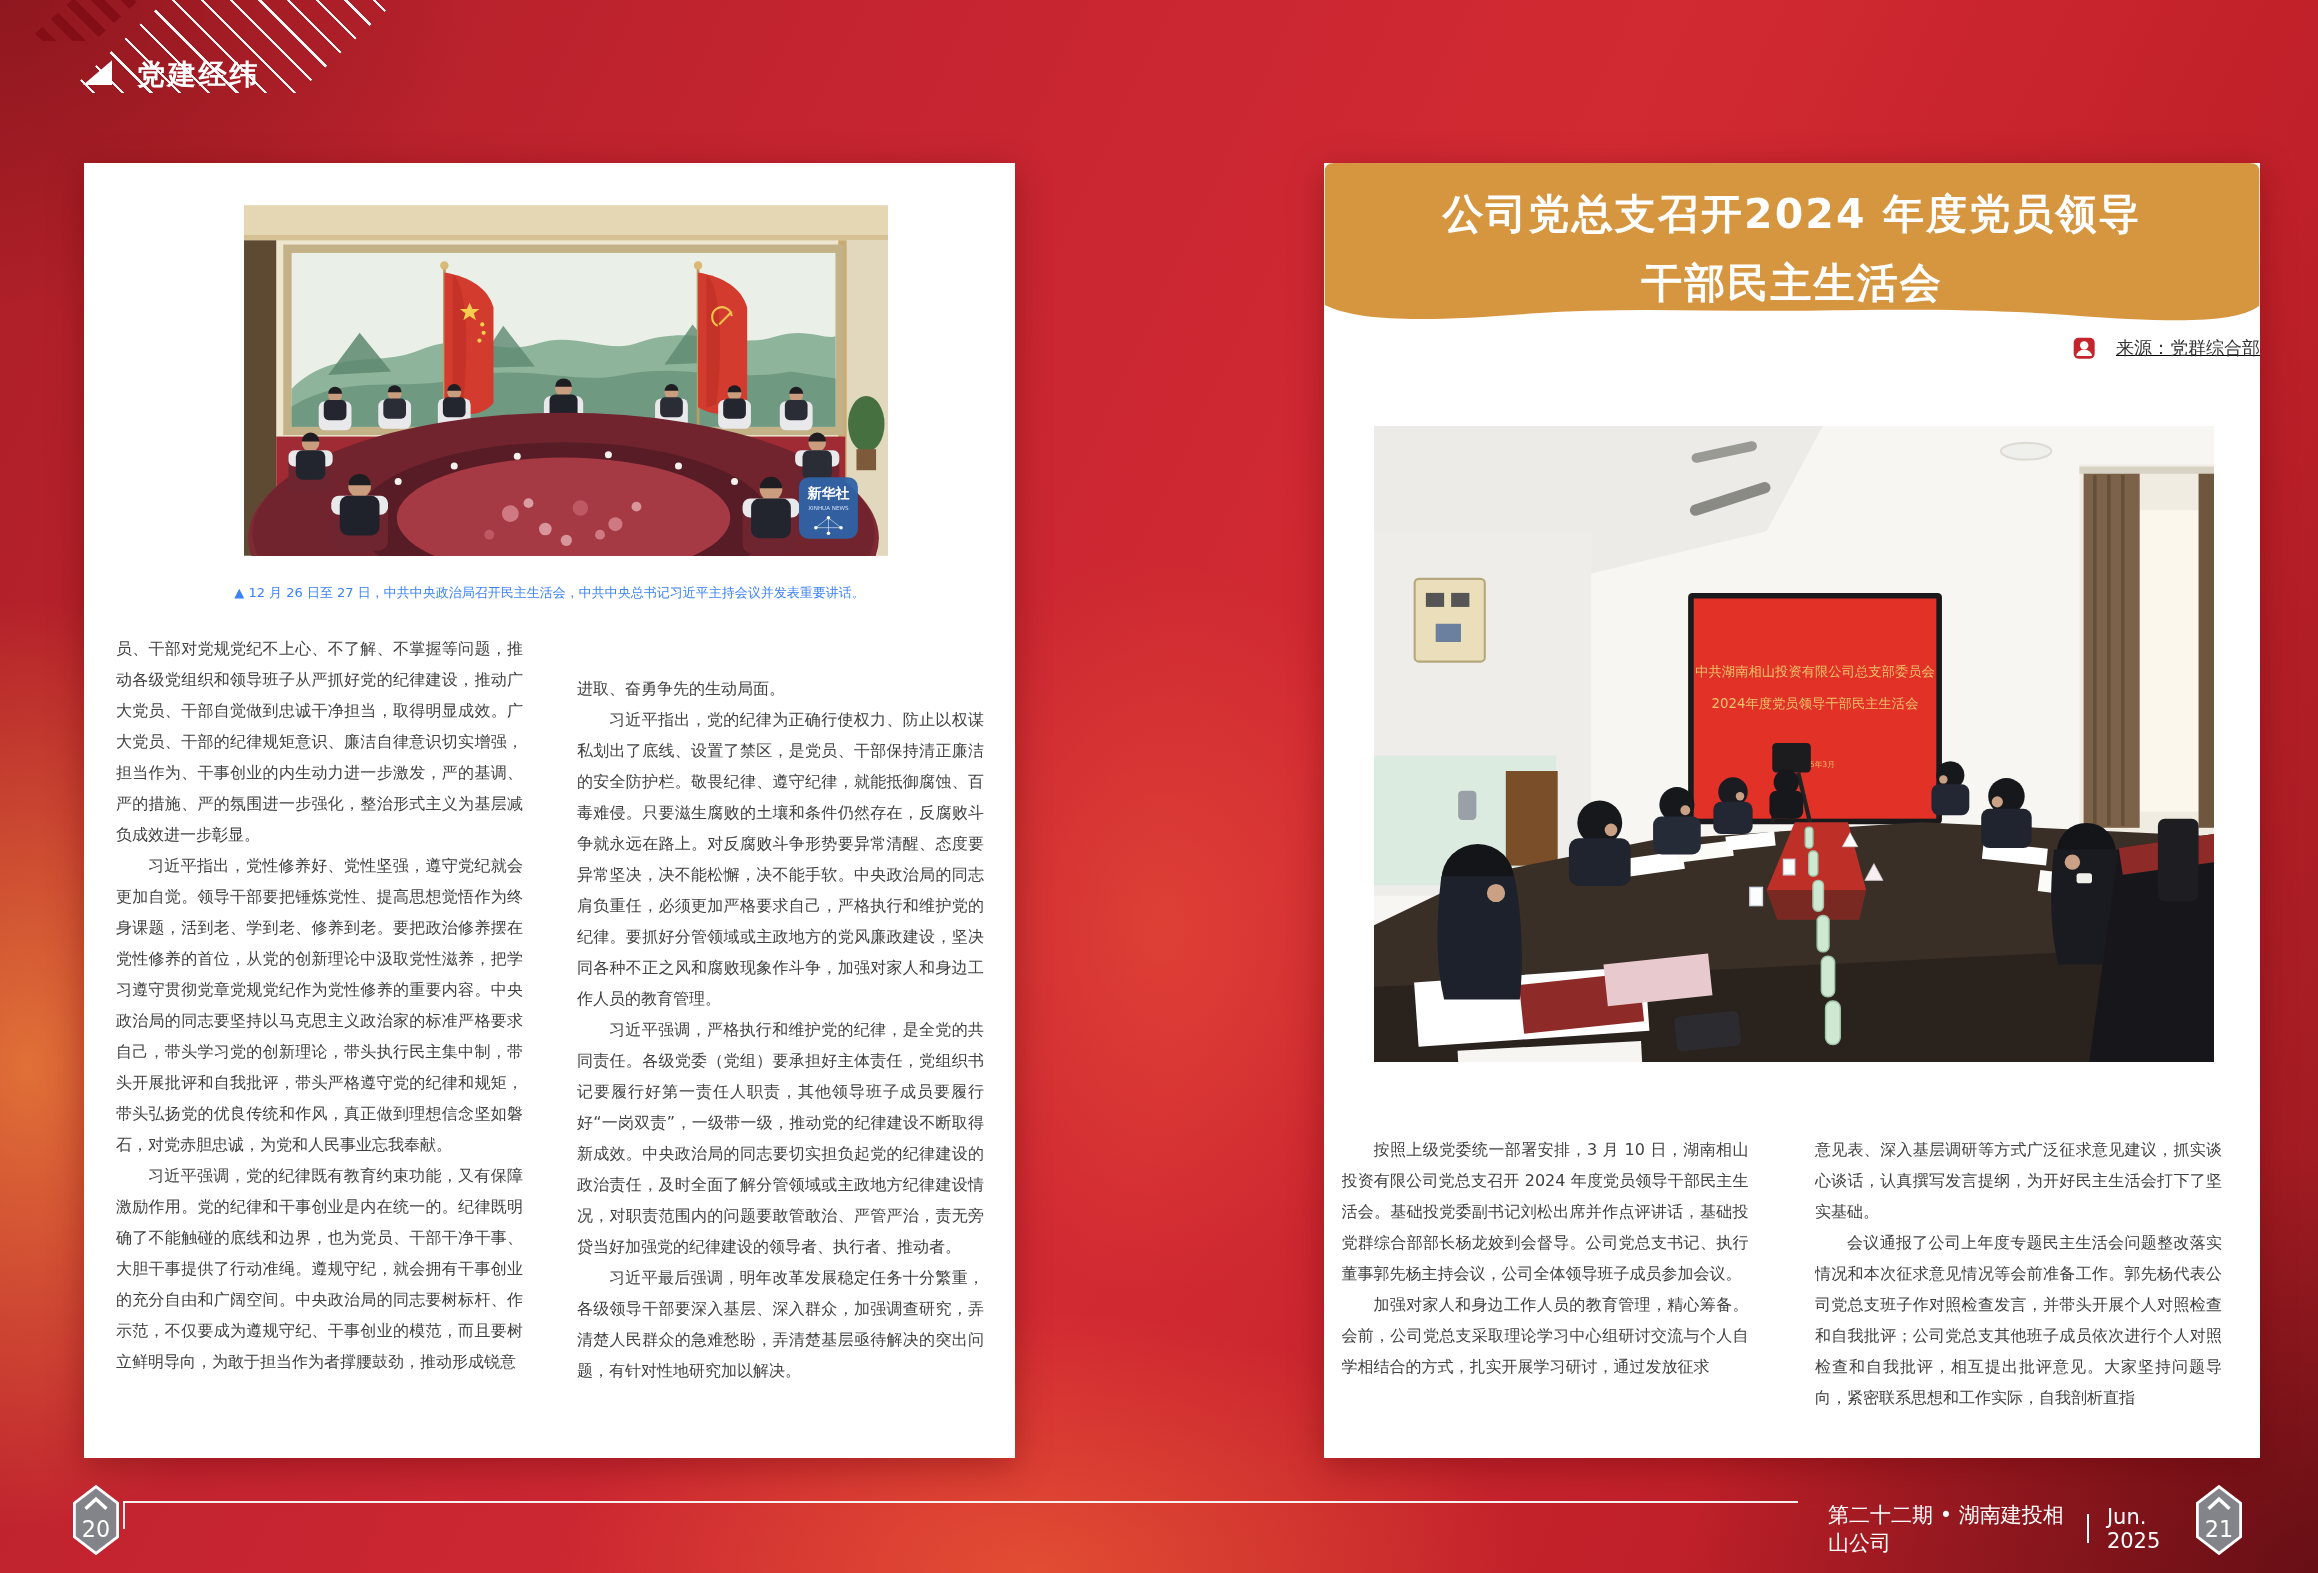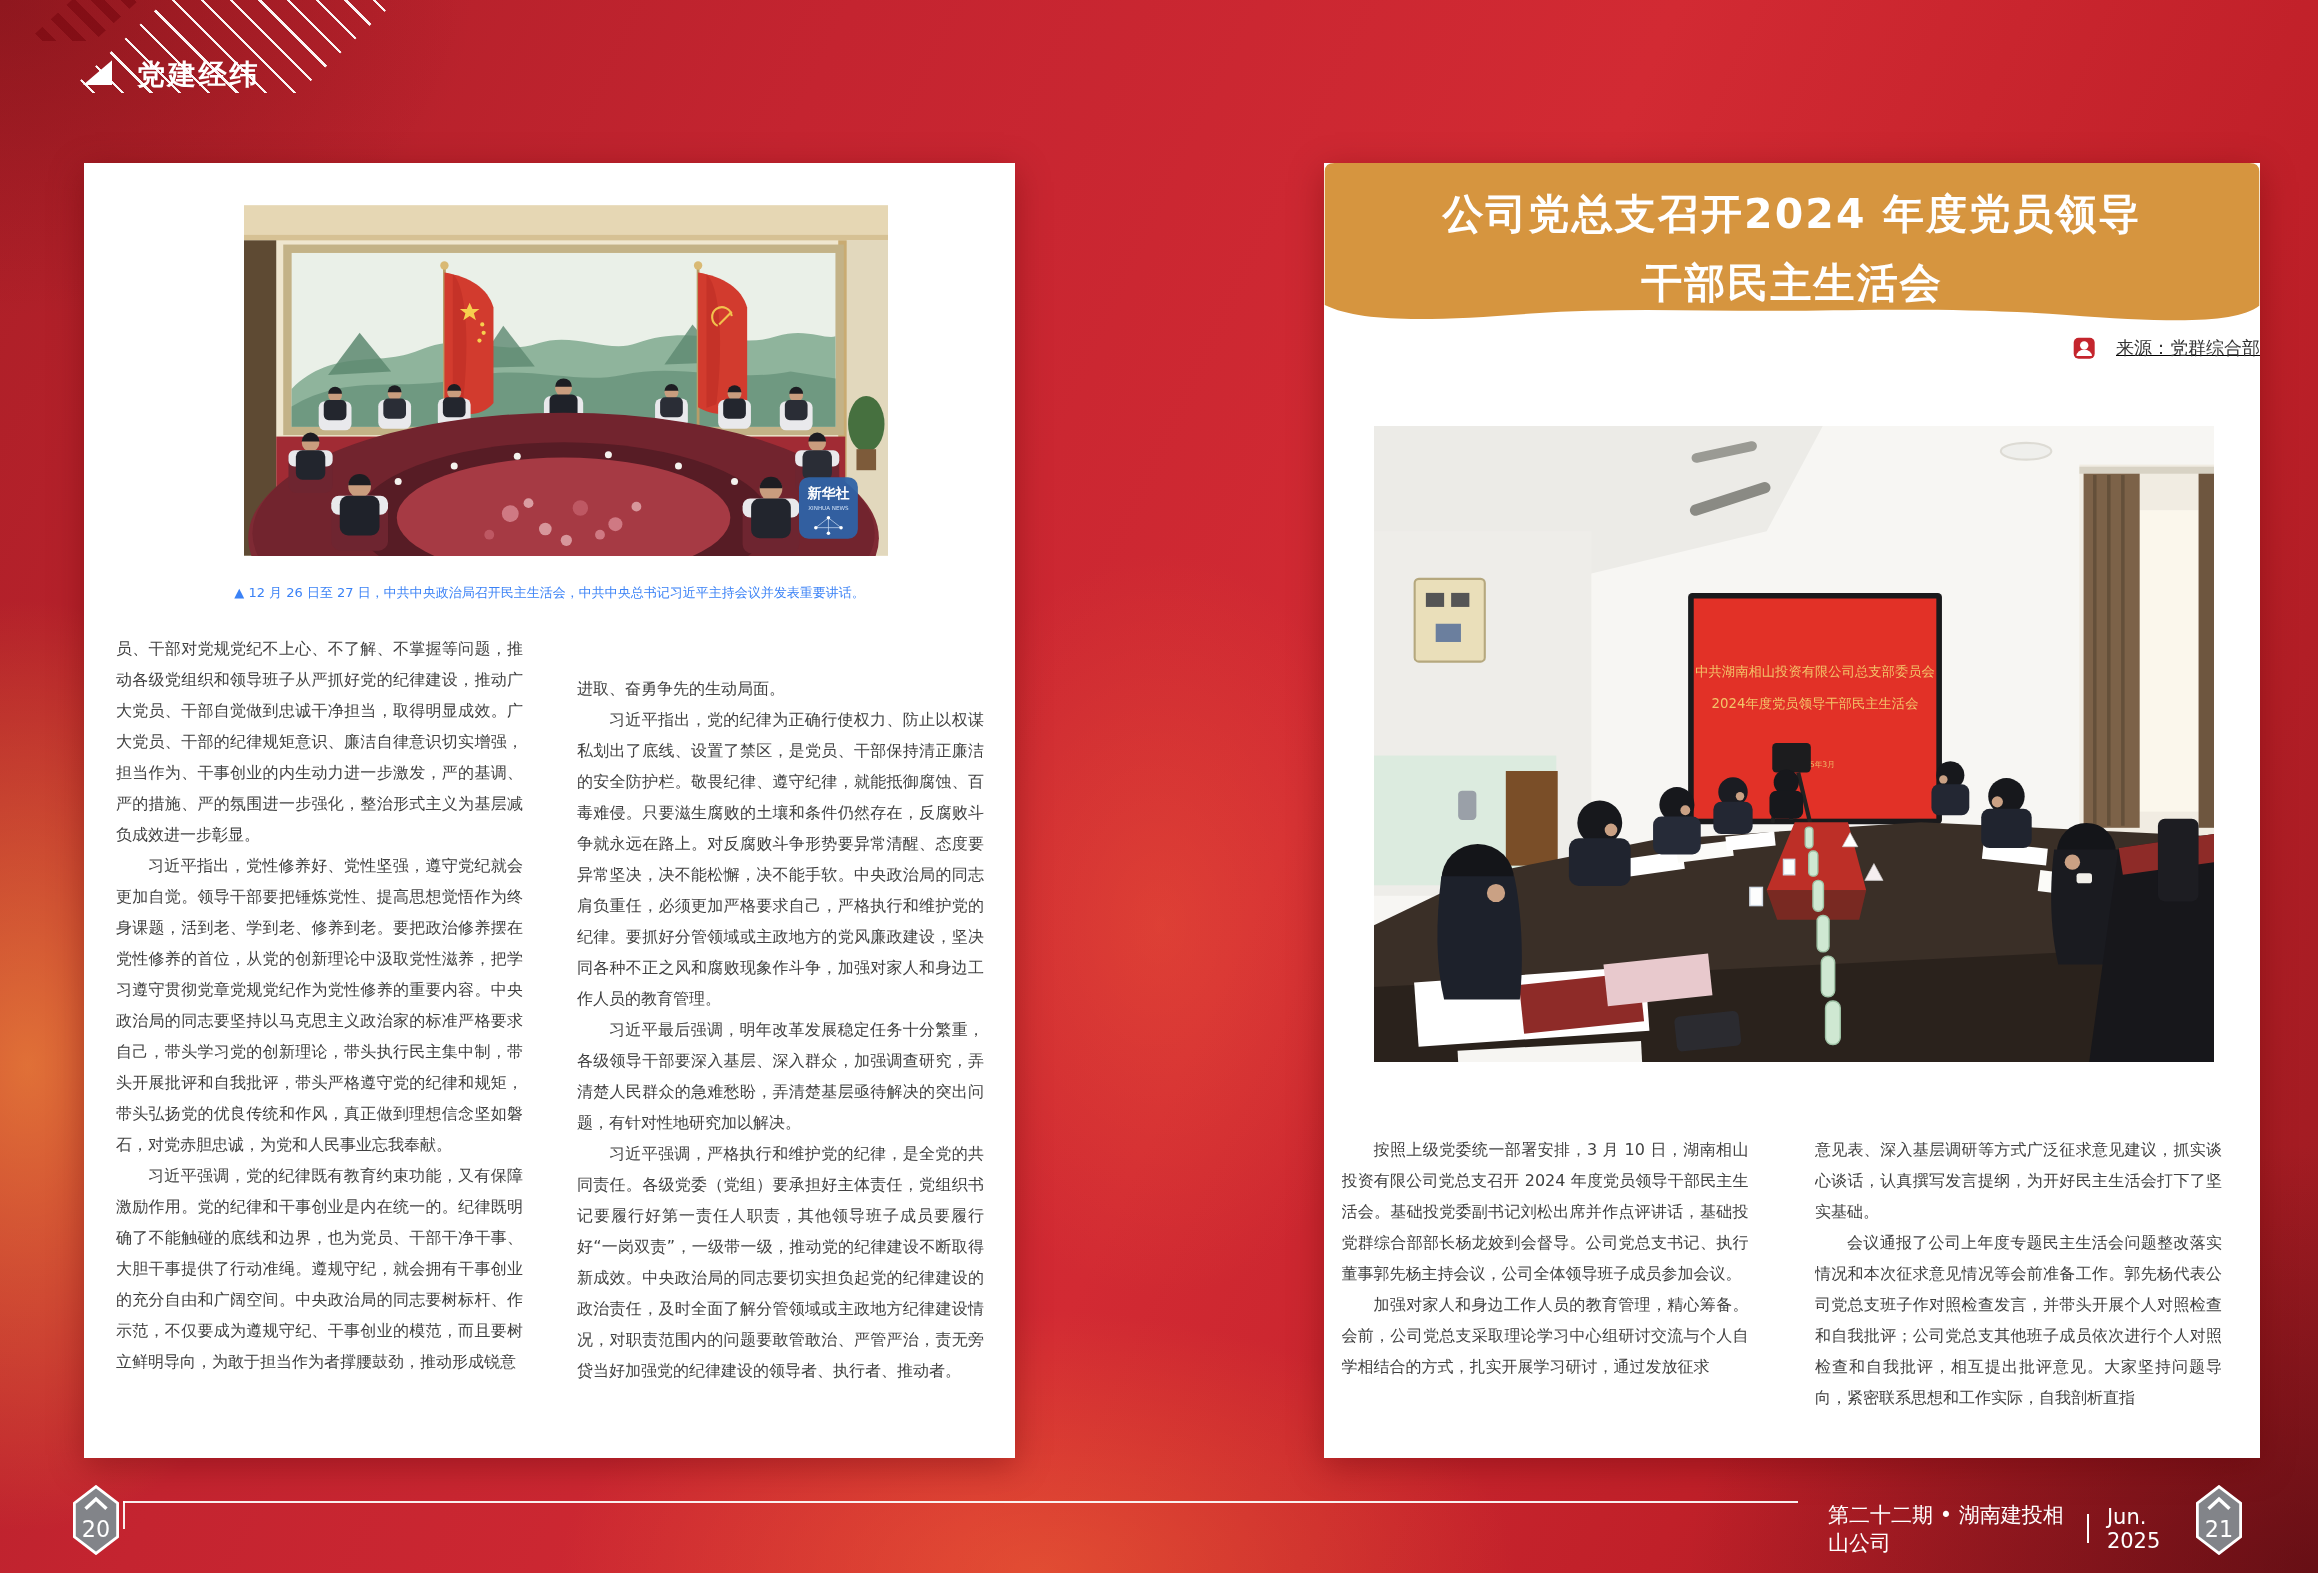--- a/index.html
+++ b/index.html
@@ -230,22 +230,22 @@
     <div class="caption">▲ 12 月 26 日至 27 日，中共中央政治局召开民主生活会，中共中央总书记习近平主持会议并发表重要讲话。</div>
 
     <div class="textcol" id="lp-col1">
         <p class="noindent">员、干部对党规党纪不上心、不了解、不掌握等问题，推动各级党组织和领导班子从严抓好党的纪律建设，推动广大党员、干部自觉做到忠诚干净担当，取得明显成效。广大党员、干部的纪律规矩意识、廉洁自律意识切实增强，担当作为、干事创业的内生动力进一步激发，严的基调、严的措施、严的氛围进一步强化，整治形式主义为基层减负成效进一步彰显。</p>
         <p>习近平指出，党性修养好、党性坚强，遵守党纪就会更加自觉。领导干部要把锤炼党性、提高思想觉悟作为终身课题，活到老、学到老、修养到老。要把政治修养摆在党性修养的首位，从党的创新理论中汲取党性滋养，把学习遵守贯彻党章党规党纪作为党性修养的重要内容。中央政治局的同志要坚持以马克思主义政治家的标准严格要求自己，带头学习党的创新理论，带头执行民主集中制，带头开展批评和自我批评，带头严格遵守党的纪律和规矩，带头弘扬党的优良传统和作风，真正做到理想信念坚如磐石，对党赤胆忠诚，为党和人民事业忘我奉献。</p>
         <p>习近平强调，党的纪律既有教育约束功能，又有保障激励作用。党的纪律和干事创业是内在统一的。纪律既明确了不能触碰的底线和边界，也为党员、干部干净干事、大胆干事提供了行动准绳。遵规守纪，就会拥有干事创业的充分自由和广阔空间。中央政治局的同志要树标杆、作示范，不仅要成为遵规守纪、干事创业的模范，而且要树立鲜明导向，为敢于担当作为者撑腰鼓劲，推动形成锐意</p>
       </div>
     <div class="textcol" id="lp-col2">
         <p class="noindent">进取、奋勇争先的生动局面。</p>
         <p>习近平指出，党的纪律为正确行使权力、防止以权谋私划出了底线、设置了禁区，是党员、干部保持清正廉洁的安全防护栏。敬畏纪律、遵守纪律，就能抵御腐蚀、百毒难侵。只要滋生腐败的土壤和条件仍然存在，反腐败斗争就永远在路上。对反腐败斗争形势要异常清醒、态度要异常坚决，决不能松懈，决不能手软。中央政治局的同志肩负重任，必须更加严格要求自己，严格执行和维护党的纪律。要抓好分管领域或主政地方的党风廉政建设，坚决同各种不正之风和腐败现象作斗争，加强对家人和身边工作人员的教育管理。</p>
+        <p>习近平强调，严格执行和维护党的纪律，是全党的共同责任。各级党委（党组）要承担好主体责任，党组织书记要履行好第一责任人职责，其他领导班子成员要履行好“一岗双责”，一级带一级，推动党的纪律建设不断取得新成效。中央政治局的同志要切实担负起党的纪律建设的政治责任，及时全面了解分管领域或主政地方纪律建设情况，对职责范围内的问题要敢管敢治、严管严治，责无旁贷当好加强党的纪律建设的领导者、执行者、推动者。</p>
         <p>习近平最后强调，明年改革发展稳定任务十分繁重，各级领导干部要深入基层、深入群众，加强调查研究，弄清楚人民群众的急难愁盼，弄清楚基层亟待解决的突出问题，有针对性地研究加以解决。</p>
-        <p>习近平强调，严格执行和维护党的纪律，是全党的共同责任。各级党委（党组）要承担好主体责任，党组织书记要履行好第一责任人职责，其他领导班子成员要履行好“一岗双责”，一级带一级，推动党的纪律建设不断取得新成效。中央政治局的同志要切实担负起党的纪律建设的政治责任，及时全面了解分管领域或主政地方纪律建设情况，对职责范围内的问题要敢管敢治、严管严治，责无旁贷当好加强党的纪律建设的领导者、执行者、推动者。</p>
       </div>
   </div>
 
   <div class="page" id="right-page">
 
     <div class="banner">
       <svg width="936" height="168" viewBox="0 0 1335 240">
         <path d="M0,12 Q0,0 14,0 L1321,0 Q1335,0 1335,12 L1335,204 C1300,230 1210,228 1060,217 C910,206 780,210 668,211 C540,212 420,206 295,215 C165,225 55,230 0,203 Z" fill="#d6953f"></path>
       </svg>
     </div>

